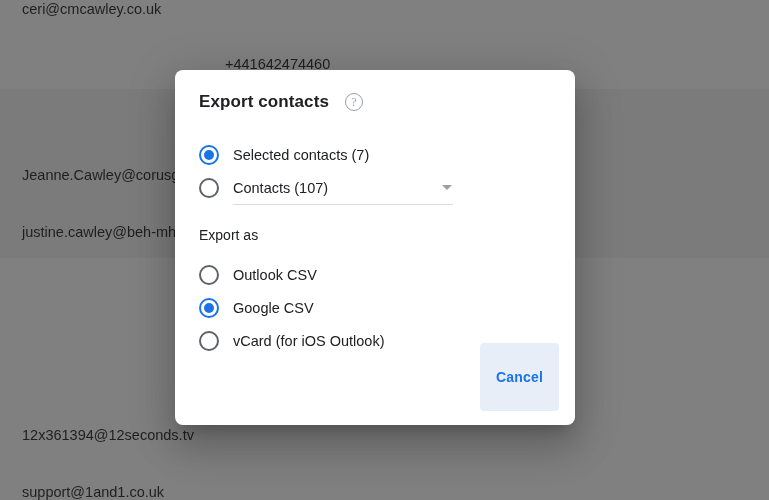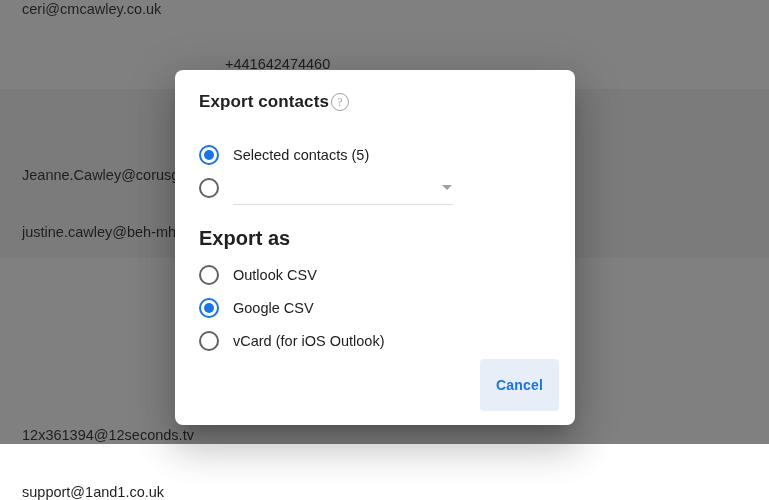--- a/index.html
+++ b/index.html
@@ -7,21 +7,21 @@
     padding: 0;
     width: 769px;
     height: 500px;
     overflow: hidden;
     font-family: "Liberation Sans", sans-serif;
   }
 
   #app {
     position: relative;
     width: 769px;
-    height: 444px;
+    height: 500px;
     background: #ffffff;
   }
 
   
   .bg-layer {
     position: absolute;
     inset: 0;
     background: #808080;
   }
   .bg-band {
@@ -56,21 +56,21 @@
                 0 9px 46px 8px rgba(0,0,0,.12);
     box-sizing: border-box;
   }
 
   .dlg-title-row {
     position: absolute;
     left: 24px;
     top: 22px;
     display: flex;
     align-items: center;
-    gap: 2px;
+    gap: 16px;
   }
   .dlg-title {
     font-size: 17px;
     font-weight: bold;
     color: #202124;
     letter-spacing: .1px;
   }
   .help-icon {
     width: 18px;
     height: 18px;
@@ -137,42 +137,42 @@
     width: 0; height: 0;
     border-left: 5px solid transparent;
     border-right: 5px solid transparent;
     border-top: 5px solid #9aa0a6;
   }
 
   .section-label {
     position: absolute;
     left: 24px;
     top: 157px;
-    font-size: 20px;
-    font-weight: bold;
+    font-size: 14px;
+    font-weight: normal;
     color: #202124;
   }
 
   
   .actions {
     position: absolute;
     right: 16px;
     bottom: 14px;
     display: flex;
     align-items: center;
     gap: 4px;
   }
   .btn {
     border: none;
     background: transparent;
     font-family: "Liberation Sans", sans-serif;
     font-size: 14px;
     font-weight: bold;
     color: #1a73e8;
-    padding: 18px 16px;
+    padding: 26px 16px;
     border-radius: 4px;
     cursor: pointer;
     letter-spacing: .2px;
   }
   .btn.hovered { background: #e8eef8; }
 </style>
 </head>
 <body>
 
 <div id="app">
@@ -192,25 +192,26 @@
 
     <div class="dlg-title-row">
       <div class="dlg-title">Export contacts</div>
       <div class="help-icon">?</div>
     </div>
 
     <div class="radio-group rg-scope">
 
       <div class="radio-row">
         <span class="radio checked"></span>
-        <span class="radio-label">Selected contacts (5)</span>
+        <span class="radio-label">Selected contacts (7)</span>
       </div>
 
       <div class="radio-row select-row">
         <span class="radio"></span>
+        <span class="radio-label">Contacts (107)</span>
         <span class="caret"></span>
         <span class="select-underline"></span>
       </div>
     </div>
 
     <div class="section-label">Export as</div>
 
     <div class="radio-group rg-format">
 
       <div class="radio-row">

